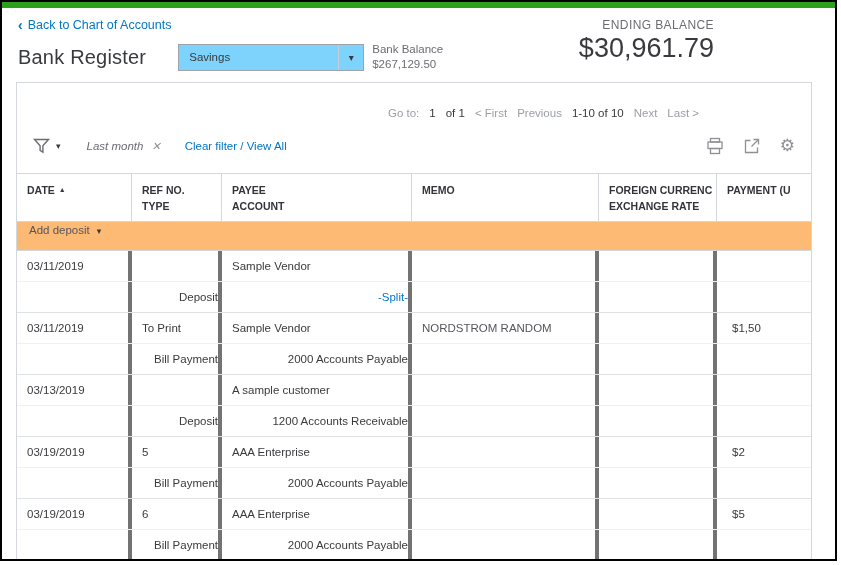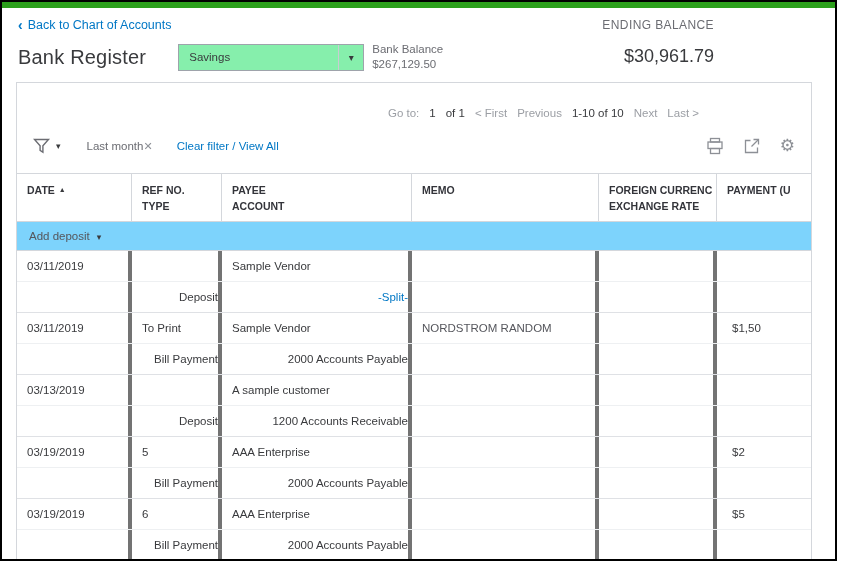--- a/index.html
+++ b/index.html
@@ -9,65 +9,65 @@
   .topbar { height: 6px; background: #2ca01c; }
 
   
   .back-link { position: absolute; left: 16px; top: 16px; color: #0077c5;
                font-size: 12.5px; cursor: pointer; display: flex; gap: 5px; align-items: center; }
   .back-chev { font-weight: bold; font-size: 14px; line-height: 12px; }
   .title-row { position: absolute; left: 16px; top: 40px; display: flex; align-items: center; }
   .page-title { font-size: 20px; font-weight: 400; color: #393a3d; margin: 0; letter-spacing: .2px; }
   .select { margin-left: 32px; width: 186px; height: 27px; border: 1px solid #9ea3ab;
             display: flex; align-items: center; font-size: 11.5px; color: #393a3d;
-            background: #86efac; cursor: pointer; justify-content: center; }
+            background: #7dd3fc; cursor: pointer; justify-content: center; }
   .select-label { flex: 1; padding-left: 10px; }
   .select-caret { width: 25px; text-align: center; border-left: 1px solid #c9ccd2;
                   font-size: 10px; line-height: 25px; color: #393a3d; }
   .bank-balance { margin-left: 8px; font-size: 11.5px; color: #6b6c72; line-height: 15px; }
 
   .ending { position: absolute; right: 121px; top: 16px; text-align: right; }
   .ending-label { font-size: 12px; color: #6b6c72; letter-spacing: .4px; }
-  .ending-value { font-size: 18px; color: #393a3d; margin-top: 14px; }
+  .ending-value { font-size: 27px; color: #393a3d; margin-top: 1px; }
 
   .reconcile-wrap { position: absolute; right: 9px; top: 11px; border: 3px solid #ec2e67; }
   .reconcile { display: block; background: #2ca01c; color: #fff; border: 0; border-radius: 2px;
                font-size: 12.5px; font-weight: bold; padding: 10px 15px;
                font-family: "Liberation Sans", sans-serif; cursor: pointer; }
 
   
   .card { position: absolute; left: 14px; top: 80px; width: 796px; height: 520px;
           border: 1px solid #d4d7dc; background: #fff; overflow: hidden; }
 
   .pagination { display: flex; justify-content: flex-end; align-items: center;
                 padding: 24px 112px 0 0; gap: 10px; font-size: 11.5px; color: #9b9ea4; }
   .pagination .dark { color: #393a3d; }
   .pag-ctl { cursor: pointer; text-align: center; }
 
   .filter-row { display: flex; align-items: center; height: 54px; padding: 0 16px; }
   .funnel-group { display: flex; align-items: center; gap: 5px; cursor: pointer; }
   .funnel-caret { font-size: 9px; color: #393a3d; }
-  .chip { margin-left: 26px; color: #6b6c72; font-size: 11.5px; display: flex; align-items: center; gap: 0; }
+  .chip { margin-left: 26px; color: #6b6c72; font-size: 11.5px; display: flex; align-items: center; gap: 8px; font-style: italic; }
   .chip-x { cursor: pointer; color: #8d9096; font-size: 11px; }
   .clear-link { margin-left: 24px; color: #0077c5; font-size: 11.5px; cursor: pointer; }
   .spacer { flex: 1; }
   .tool-icons { display: flex; gap: 19px; align-items: center; color: #8d9096; }
   .tool-icons > * { cursor: pointer; }
   .gear-glyph { font-size: 17px; line-height: 18px; color: #8d9096; }
 
   
   .table { width: 812px; border-top: 1px solid #d4d7dc; }
   .thead, .trow { display: grid; grid-template-columns: 115px 90px 190px 187px 118px 112px; }
   .th { height: 47px; padding: 8px 0 0 10px; font-size: 10.5px; font-weight: bold;
         color: #33343a; border-right: 1px solid #d4d7dc; overflow: hidden; white-space: nowrap; }
   .thead { border-bottom: 1px solid #d4d7dc; }
   .th-line { height: 16px; line-height: 16px; }
   .sort-arrow { font-size: 7px; vertical-align: 2px; margin-left: 4px; color: #393a3d; }
 
-  .add-row { height: 29px; line-height: 28px; background: #7dd3fc; border-bottom: 1px solid #d4d7dc;
+  .add-row { height: 29px; line-height: 16px; background: #fdba74; border-bottom: 1px solid #d4d7dc;
              color: #55565c; font-size: 11.5px; padding-left: 12px; cursor: pointer; }
   .add-caret { font-size: 9px; margin-left: 7px; color: #393a3d; }
 
   .trow { height: 31px; }
   .row-a { border-bottom: 1px solid #eef0f2; }
   .row-b { border-bottom: 1px solid #dfe1e5; text-align: right; }
   .cell { line-height: 30px; padding-left: 10px; font-size: 11.5px; color: #393a3d;
           border-right: 4px solid #737373; overflow: hidden; white-space: nowrap; }
   .c-memo { color: #55565c; }
   .c-pay { padding-left: 15px; }

